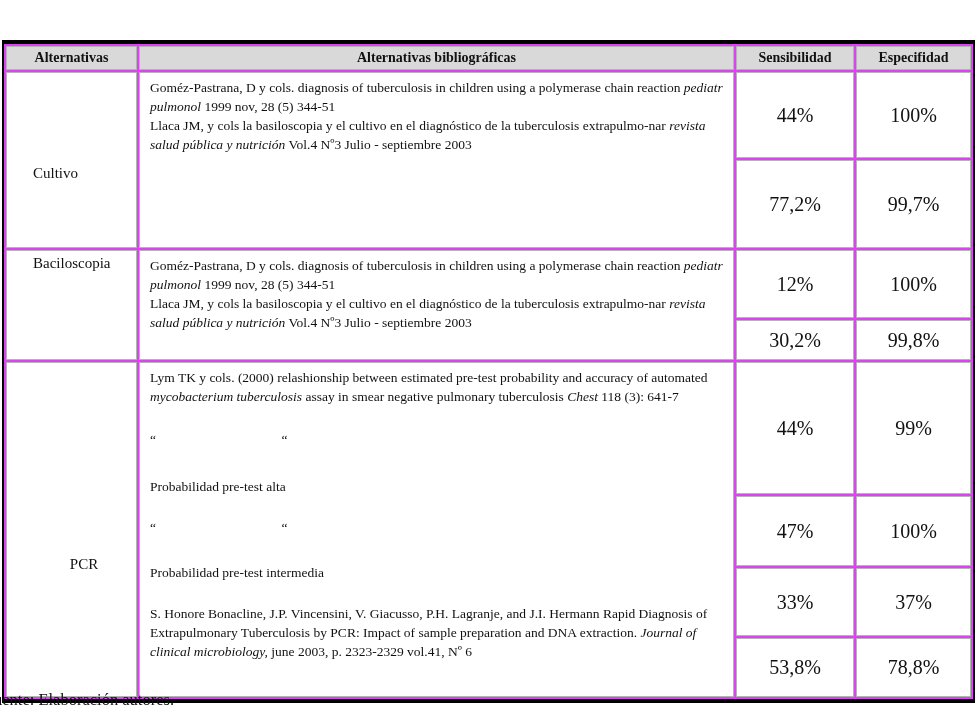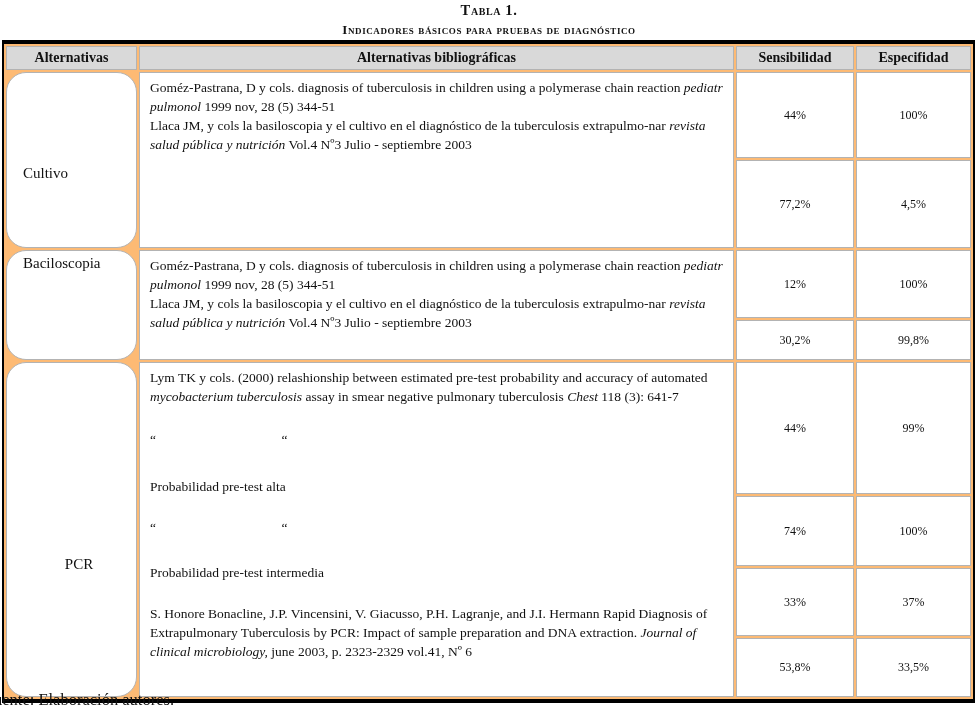--- a/index.html
+++ b/index.html
@@ -35,59 +35,58 @@
   }
   table.tbl {
     position: absolute;
     top: 40px; left: 2px;
     width: 972px;
     border-collapse: separate;
     border-spacing: 2px;
     border: 2px solid #000000;
     border-top-width: 4px;
     border-bottom-width: 4px;
-    background: #fdba74;
+    background: #d946ef;
     table-layout: fixed;
   }
   th, td {
     border: 1px solid #b3b3b3;
     font-size: 13.5px;
     overflow: hidden;
   }
   th {
     background: #d9d9d9;
     font-weight: bold;
     font-size: 14px;
     height: 20px;
     text-align: center;
     vertical-align: middle;
     padding: 1px 2px;
   }
   td.alt {
     vertical-align: middle;
-    padding-left: 16px;
+    padding-left: 26px;
     font-size: 15px;
     background: #ffffff;
-    border-radius: 20px;
   }
   td.alt-top { vertical-align: top; padding-top: 4px; }
   td.alt-cultivo { padding-top: 28px; }
   td.alt-pcr { padding-top: 70px; text-align: center; }
   td.ref {
     vertical-align: top;
     padding: 5px 8px 4px 10px;
     line-height: 19px;
     background: #ffffff;
   }
   td.ref p { margin: 0; }
   td.ref p.mt { margin-top: 0; }
   td.val {
     text-align: center;
     vertical-align: middle;
-    font-size: 12px;
+    font-size: 20px;
     background: #ffffff;
   }
   .h-c1 { height: 82px; }
   .h-c2 { height: 84px; }
   .h-b1 { height: 64px; }
   .h-b2 { height: 36px; margin-left: 10px; }
   .h-p1 { height: 128px; }
   .h-p2 { height: 66px; }
   .h-p3 { height: 64px; }
   .h-p4 { height: 55px; font-family: Liberation Serif, serif; }
@@ -107,24 +106,20 @@
     font-size: 16.5px;
     white-space: nowrap;
   }
   i { font-style: italic; }
 </style>
 </head>
 <body>
 
 <div class="page">
 
-  <div class="title-block">
-    <div class="title">Tabla 1.</div>
-    <div class="subtitle">Indicadores básicos para pruebas de diagnóstico</div>
-  </div>
 
   <table class="tbl">
     <colgroup>
       <col style="width:131px">
       <col style="width:595px">
       <col style="width:118px">
       <col style="width:115px">
     </colgroup>
     <thead>
       <tr>
@@ -140,21 +135,21 @@
         <td class="alt alt-cultivo" rowspan="2">Cultivo</td>
         <td class="ref" rowspan="2">
           <p><span>Goméz-Pastrana, D y cols. diagnosis of tuberculosis in children using a polymerase chain reaction </span><i>pediatr pulmonol</i><span> 1999 nov, 28 (5) 344-51</span></p>
           <p class="mt"><span>Llaca JM, y cols la basiloscopia y el cultivo en el diagnóstico de la tuberculosis extrapulmo-nar </span><i>revista salud pública y nutrición</i><span> Vol.4 Nº3 Julio - septiembre 2003</span></p>
         </td>
         <td class="val h-c1">44%</td>
         <td class="val">100%</td>
       </tr>
       <tr>
         <td class="val h-c2">77,2%</td>
-        <td class="val">4,5%</td>
+        <td class="val">99,7%</td>
       </tr>
 
       <tr>
         <td class="alt alt-top" rowspan="2">Baciloscopia</td>
         <td class="ref" rowspan="2">
           <p><span>Goméz-Pastrana, D y cols. diagnosis of tuberculosis in children using a polymerase chain reaction </span><i>pediatr pulmonol</i><span> 1999 nov, 28 (5) 344-51</span></p>
           <p class="mt"><span>Llaca JM, y cols la basiloscopia y el cultivo en el diagnóstico de la tuberculosis extrapulmo-nar </span><i>revista salud pública y nutrición</i><span> Vol.4 Nº3 Julio - septiembre 2003</span></p>
         </td>
         <td class="val h-b1">12%</td>
         <td class="val">100%</td>
@@ -177,29 +172,29 @@
             <span class="q1">“</span>
             <span class="q2">“</span>
           </div>
           <p class="gap-int">Probabilidad pre-test intermedia</p>
           <p class="gap-hon"><span>S. Honore Bonacline, J.P. Vincensini, V. Giacusso, P.H. Lagranje, and J.I. Hermann Rapid Diagnosis of Extrapulmonary Tuberculosis by PCR: Impact of sample preparation and DNA extraction. </span><i>Journal of clinical microbiology,</i><span> june 2003, p. 2323-2329  vol.41, Nº 6</span></p>
         </td>
         <td class="val h-p1">44%</td>
         <td class="val">99%</td>
       </tr>
       <tr>
-        <td class="val h-p2">74%</td>
+        <td class="val h-p2">47%</td>
         <td class="val">100%</td>
       </tr>
       <tr>
         <td class="val h-p3">33%</td>
         <td class="val">37%</td>
       </tr>
       <tr>
         <td class="val h-p4">53,8%</td>
-        <td class="val">33,5%</td>
+        <td class="val">78,8%</td>
       </tr>
     </tbody>
   </table>
 
   <div class="source-note">uente: Elaboración autores.</div>
 
 </div>
 
 </body></html>

